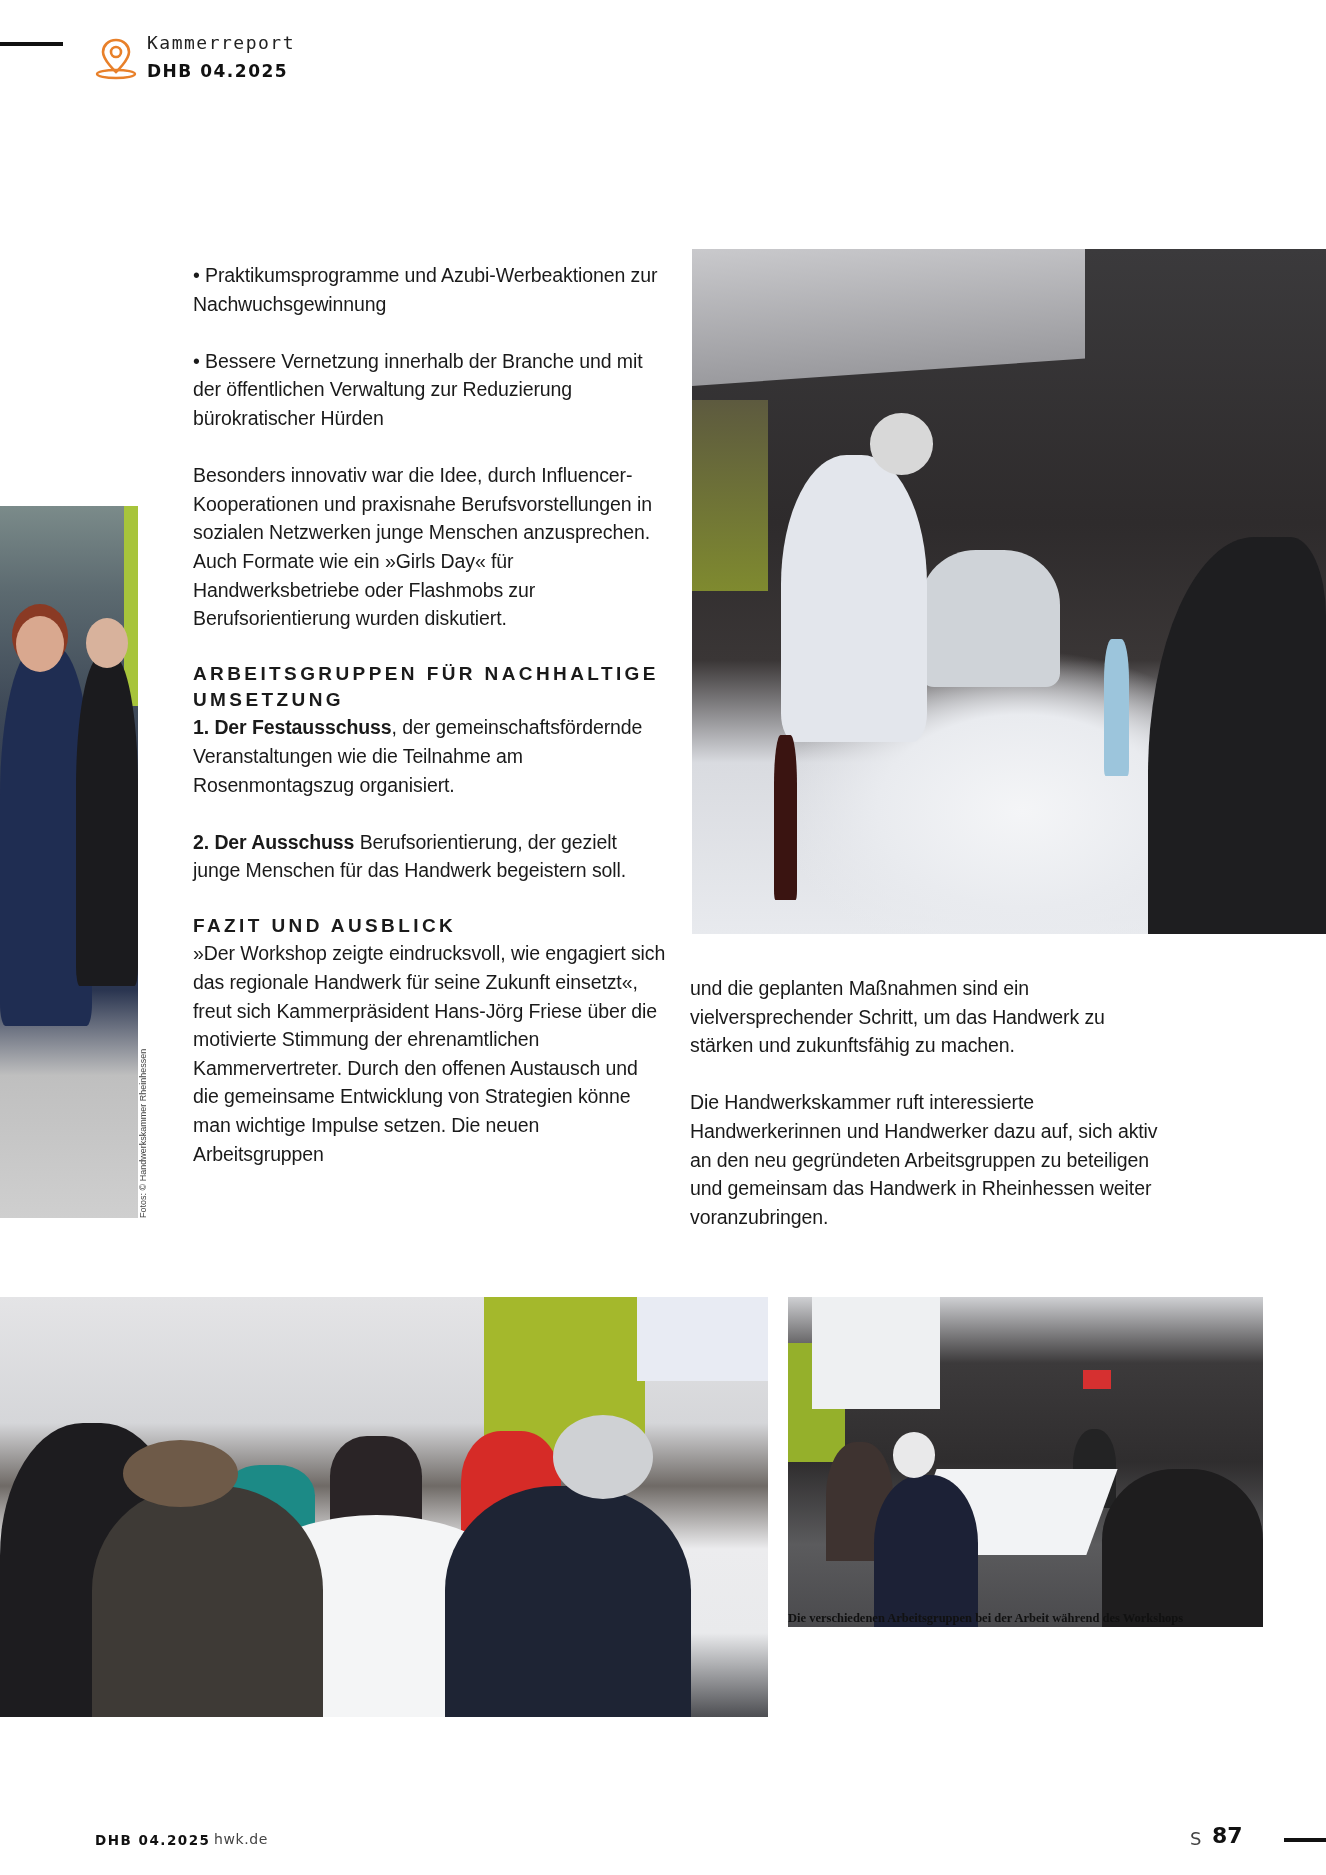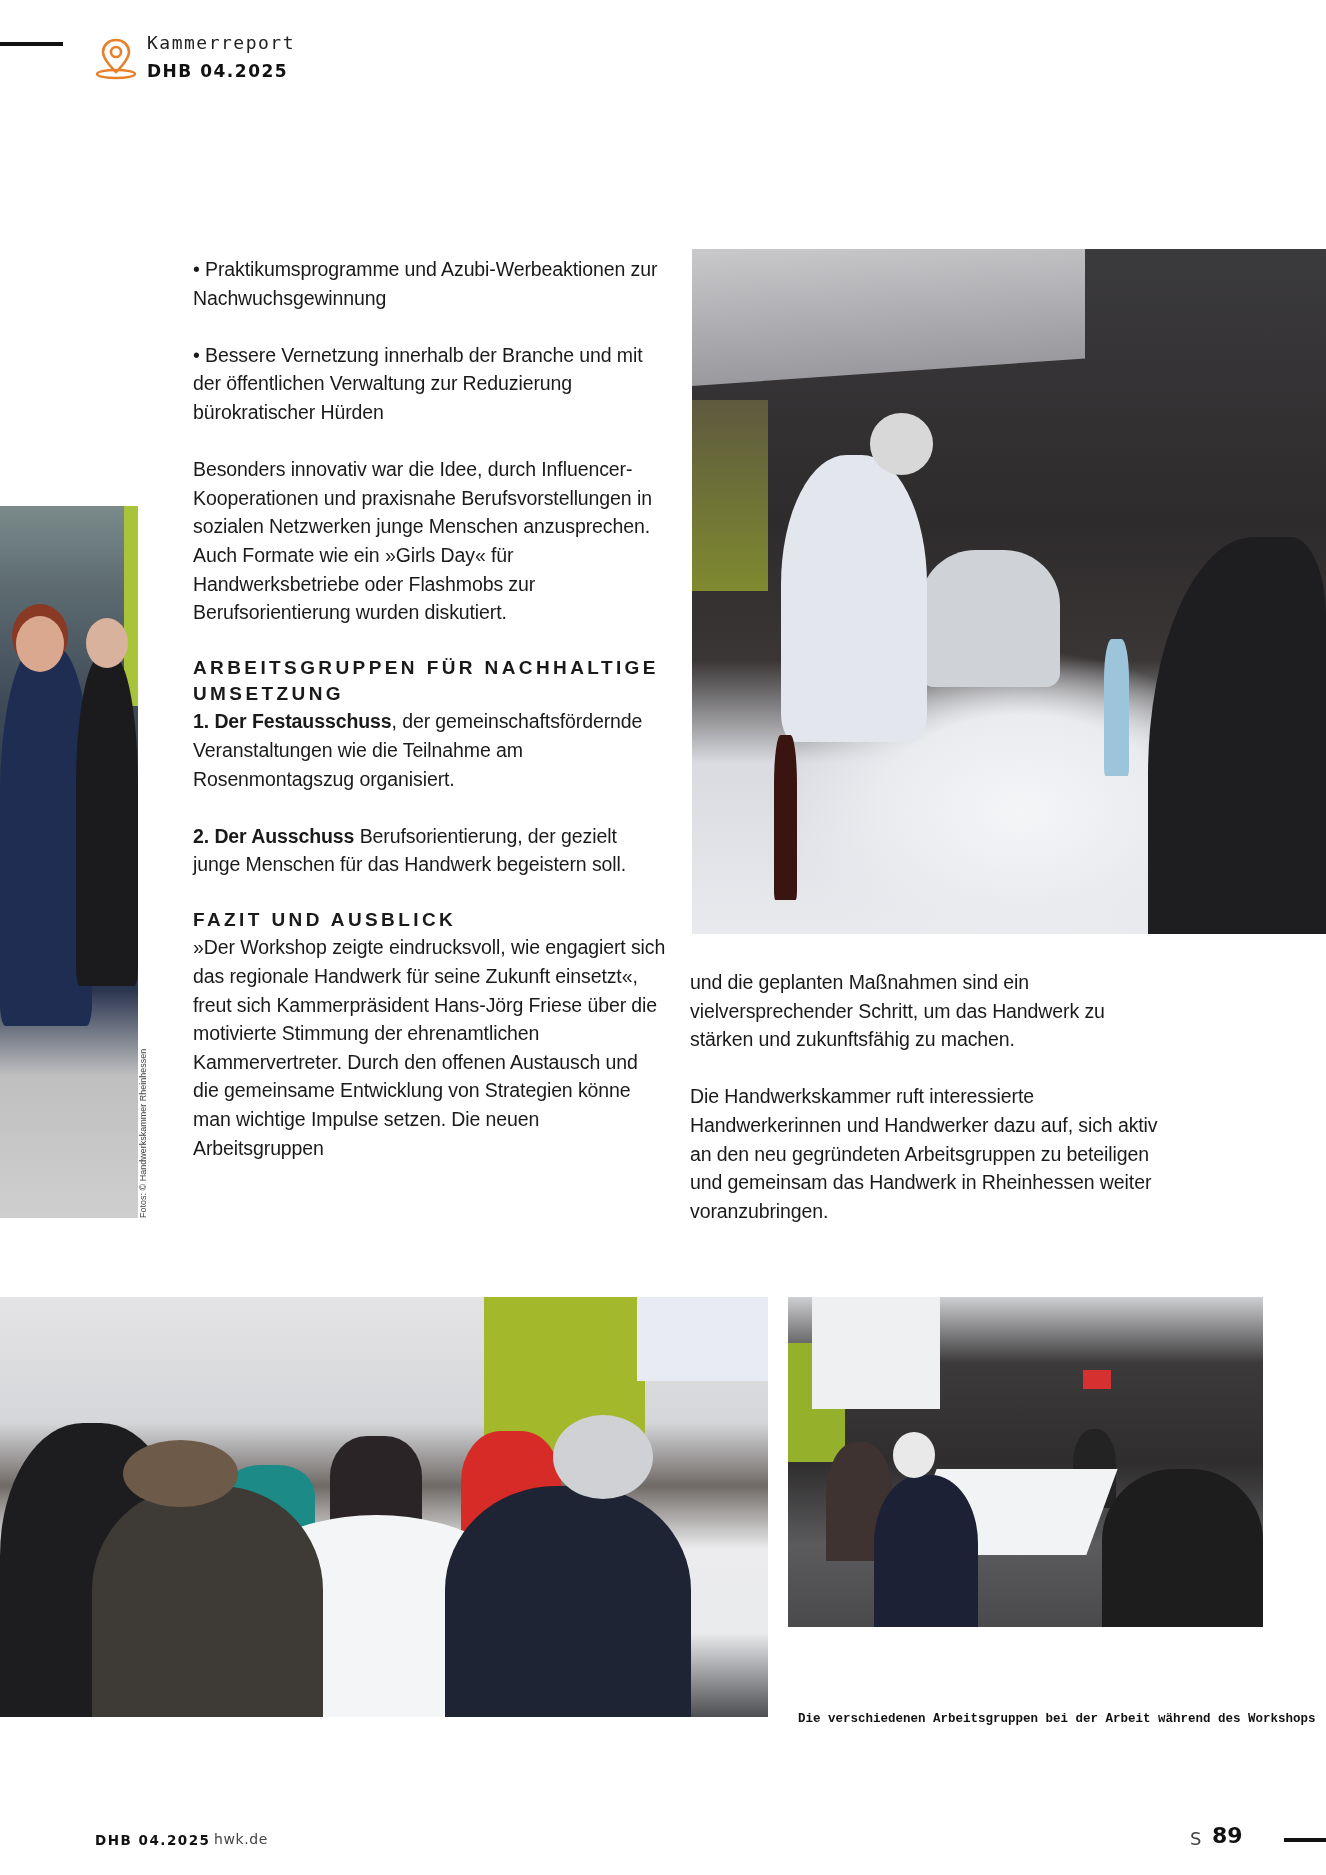--- a/index.html
+++ b/index.html
@@ -9,21 +9,21 @@
   
   .hdr-rule { position:absolute; left:0; top:42px; width:63px; height:4px; background:#111; }
   .hdr-pin { position:absolute; left:95px; top:36px; width:42px; height:44px; }
   .hdr-kicker { position:absolute; left:147px; top:32px; font-family:"DejaVu Sans Mono", monospace;
                 font-size:18px; letter-spacing:1.5px; color:#222; }
   .hdr-issue { position:absolute; left:147px; top:61px; font-family:"DejaVu Sans", sans-serif;
                font-weight:bold; font-size:17px; letter-spacing:1.5px; color:#111; }
 
   
   .col { position:absolute; font-family:"Liberation Sans Narrow","Liberation Sans", sans-serif;
-         font-size:19.5px; line-height:28.6px; color:#1a1a1a; letter-spacing:-0.1px; }
+         font-size:19.5px; line-height:28.6px; color:#1a1a1a; letter-spacing:-0.1px;margin-top:6px; }
   .col p { margin:0 0 28.6px 0; }
   .col p.tight { margin-bottom:0; }
   .col h3 { margin:0; font-size:19px; font-weight:bold; letter-spacing:3.4px; line-height:26px; color:#1a1a1a; }
   .col b { font-weight:bold; }
   .col-left { left:193px; top:255px; width:474px; }
   .col-right { left:690px; top:968px; width:474px; }
 
   
   .photo { position:absolute; overflow:hidden; }
   .photo-main { left:692px; top:249px; width:634px; height:685px;
@@ -71,22 +71,22 @@
   .photo-br .green { position:absolute; left:0; top:14%; width:12%; height:36%; background:#95b02b; }
   .photo-br .screen { position:absolute; left:5%; top:0; width:27%; height:34%; background:#eef0f2; }
   .photo-br .redsign { position:absolute; left:62%; top:22%; width:6%; height:6%; background:#d63030; }
   .photo-br .table { position:absolute; left:28%; top:52%; width:38%; height:26%; background:#f2f3f5; transform:skewX(-20deg); }
   .photo-br .p1 { position:absolute; left:18%; top:54%; width:22%; height:46%; background:#1c2136; border-radius:45% 45% 0 0; }
   .photo-br .p1-hair { position:absolute; left:22%; top:41%; width:9%; height:14%; background:#e9e9ea; border-radius:50%; }
   .photo-br .p2 { position:absolute; left:66%; top:52%; width:34%; height:48%; background:#1e1d1e; border-radius:45% 45% 0 0; }
   .photo-br .p3 { position:absolute; left:8%; top:44%; width:14%; height:36%; background:#3e3330; border-radius:45% 45% 0 0; }
   .photo-br .p4 { position:absolute; left:60%; top:40%; width:9%; height:24%; background:#232324; border-radius:45% 45% 0 0; }
 
-  .caption { position:absolute; left:788px; top:1712px; font-family:Liberation Mono, monospace;
-             font-weight:bold; font-size:12.5px; color:#111;padding-left:10px; }
+  .caption { position:absolute; left:788px; top:1611px; font-family:Liberation Serif, serif;
+             font-weight:bold; font-size:12.5px; color:#111; }
 
   
   .ftr-issue { position:absolute; left:95px; top:1832px; font-family:"DejaVu Sans", sans-serif; font-weight:bold;
                font-size:13.5px; letter-spacing:1.5px; color:#111; }
   .ftr-url { position:absolute; left:214px; top:1831px; font-family:"DejaVu Sans", sans-serif; font-size:14px;
              letter-spacing:0.6px; color:#444; }
   .ftr-s { position:absolute; left:1190px; top:1828px; font-family:"DejaVu Sans", sans-serif; font-size:18px; color:#444; }
   .ftr-page { position:absolute; left:1212px; top:1823px; font-family:"DejaVu Sans", sans-serif; font-weight:bold;
               font-size:22px; color:#111; }
   .ftr-rule { position:absolute; left:1284px; top:1838px; width:42px; height:4px; background:#111; }
@@ -165,14 +165,14 @@
   <div class="p1"></div>
     <div class="p1-hair"></div>
     <div class="p2"></div>
 </div>
 
 <div class="caption">Die verschiedenen Arbeitsgruppen bei der Arbeit während des Workshops</div>
 
 <div class="ftr-issue">DHB 04.2025</div>
 <div class="ftr-url">hwk.de</div>
 <div class="ftr-s">S</div>
-<div class="ftr-page">89</div>
+<div class="ftr-page">87</div>
 <div class="ftr-rule"></div>
 
 </body></html>

